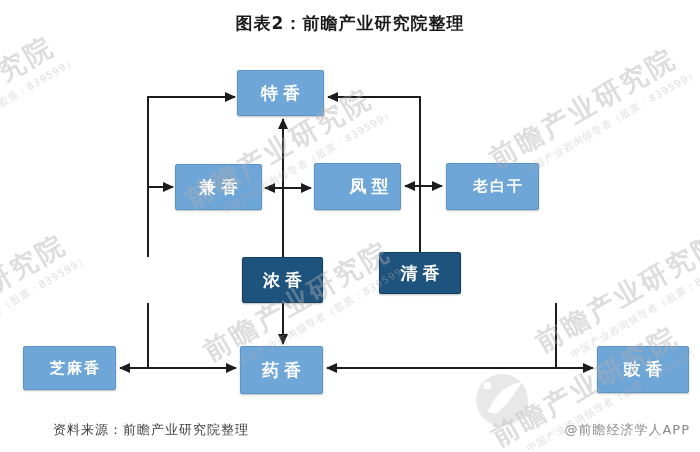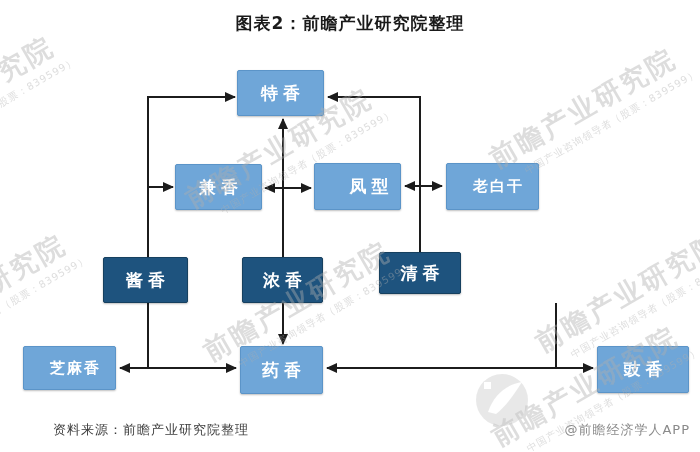--- a/index.html
+++ b/index.html
@@ -96,21 +96,20 @@
       <path d="M556 303 L556 368"></path>
 
       <path d="M327 368 L593 368" marker-start="url(#ahs)" marker-end="url(#ah)"></path>
     </g>
   </svg>
 
   <div class="node light n-texiang">特香</div>
   <div class="node light n-jianxiang">兼香</div>
   <div class="node light n-fengxing">凤型</div>
   <div class="node light small-text n-laobaigan">老白干</div>
-  <div class="node dark n-jiangxiang">酱香</div>
   <div class="node dark n-nongxiang">浓香</div>
   <div class="node dark n-qingxiang">清香</div>
   <div class="node light small-text n-zhimaxiang">芝麻香</div>
   <div class="node light n-yaoxiang">药香</div>
   <div class="node light n-chixiang">豉香</div>
 
   <div class="wm wm1">
     <span class="wm-big">前瞻产业研究院</span>
     <span class="wm-small">中国产业咨询领导者（股票：839599）</span>
   </div>

